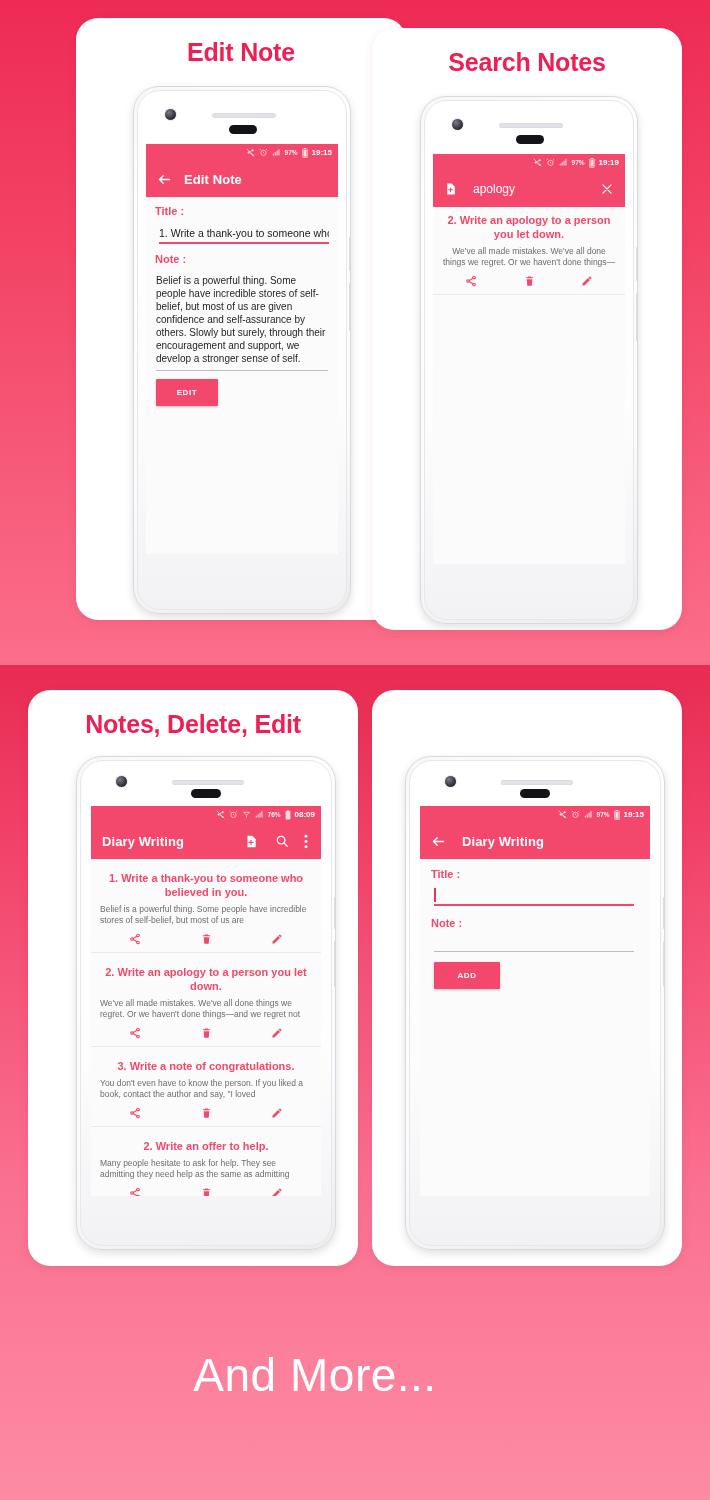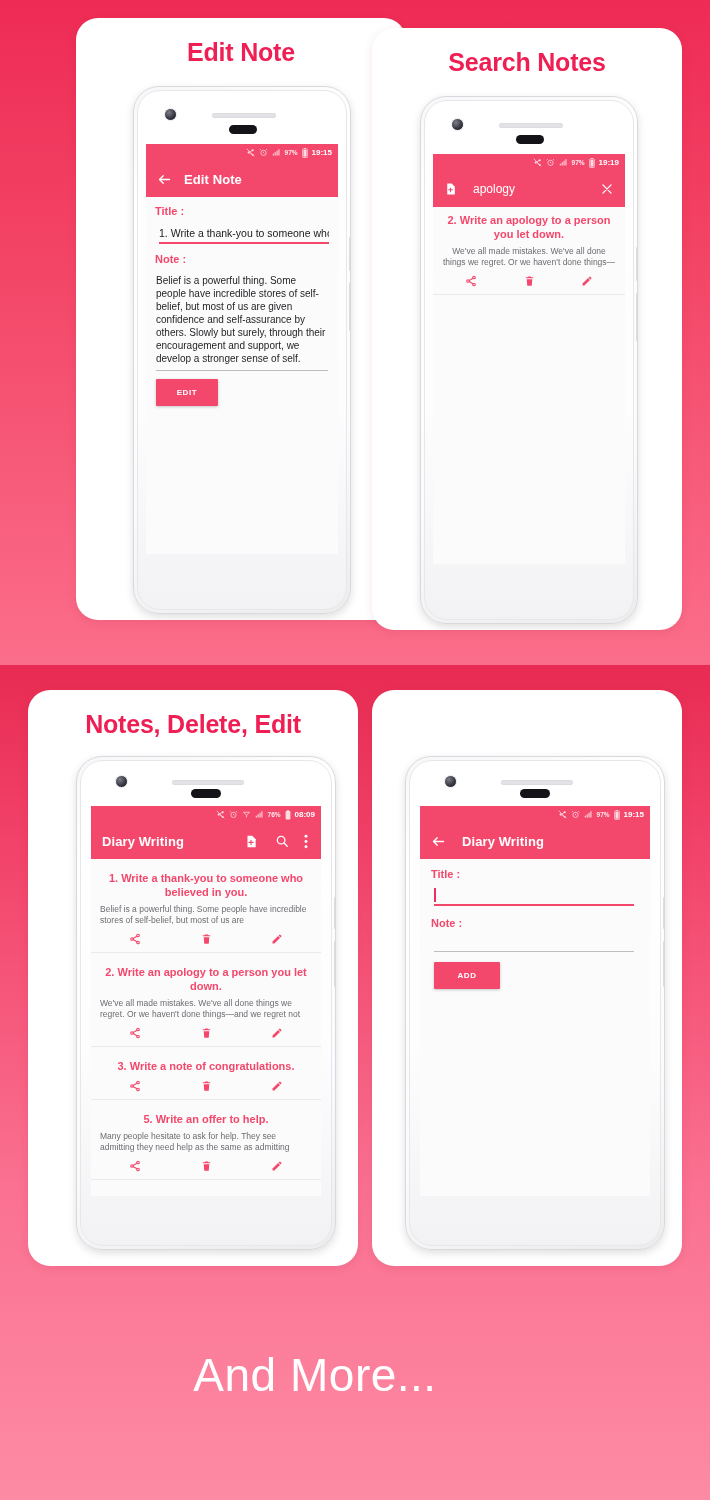--- a/index.html
+++ b/index.html
@@ -345,20 +345,21 @@
               <div>
                   <svg width="12" height="12" viewBox="0 0 24 24" fill="#f4476c">
                     <path d="M3 17.2V21h3.8L18 9.8 14.2 6 3 17.2zM20.7 7.1a1.1 1.1 0 0 0 0-1.5l-2.3-2.3a1.1 1.1 0 0 0-1.5 0l-1.8 1.8L18.9 8.9l1.8-1.8z"></path>
                   </svg>
                 </div>
             </div>
           </div>
 
           <div class="note-item">
             <div class="note-title">3. Write a note of congratulations.</div>
+            <div class="note-body">You don't even have to know the person. If you liked a book, contact the author and say, "I loved</div>
             <div class="note-actions">
               <div>
                   <svg width="12" height="12" viewBox="0 0 24 24" fill="none" stroke="#f4476c" stroke-width="2.2" stroke-linecap="round" stroke-linejoin="round">
                     <circle cx="18" cy="5" r="2.6"></circle>
                     <circle cx="6" cy="12" r="2.6"></circle>
                     <circle cx="18" cy="19" r="2.6"></circle>
                     <path d="M8.3 10.8l7.4-4.3M8.3 13.2l7.4 4.3"></path>
                   </svg>
                 </div>
               <div>
@@ -368,21 +369,21 @@
                 </div>
               <div>
                   <svg width="12" height="12" viewBox="0 0 24 24" fill="#f4476c">
                     <path d="M3 17.2V21h3.8L18 9.8 14.2 6 3 17.2zM20.7 7.1a1.1 1.1 0 0 0 0-1.5l-2.3-2.3a1.1 1.1 0 0 0-1.5 0l-1.8 1.8L18.9 8.9l1.8-1.8z"></path>
                   </svg>
                 </div>
             </div>
           </div>
 
           <div class="note-item">
-            <div class="note-title">5. Write an offer to help.</div>
+            <div class="note-title">2. Write an offer to help.</div>
             <div class="note-body">Many people hesitate to ask for help. They see admitting they need help as the same as admitting</div>
             <div class="note-actions">
               <div>
                   <svg width="12" height="12" viewBox="0 0 24 24" fill="none" stroke="#f4476c" stroke-width="2.2" stroke-linecap="round" stroke-linejoin="round">
                     <circle cx="18" cy="5" r="2.6"></circle>
                     <circle cx="6" cy="12" r="2.6"></circle>
                     <circle cx="18" cy="19" r="2.6"></circle>
                     <path d="M8.3 10.8l7.4-4.3M8.3 13.2l7.4 4.3"></path>
                   </svg>
                 </div>

